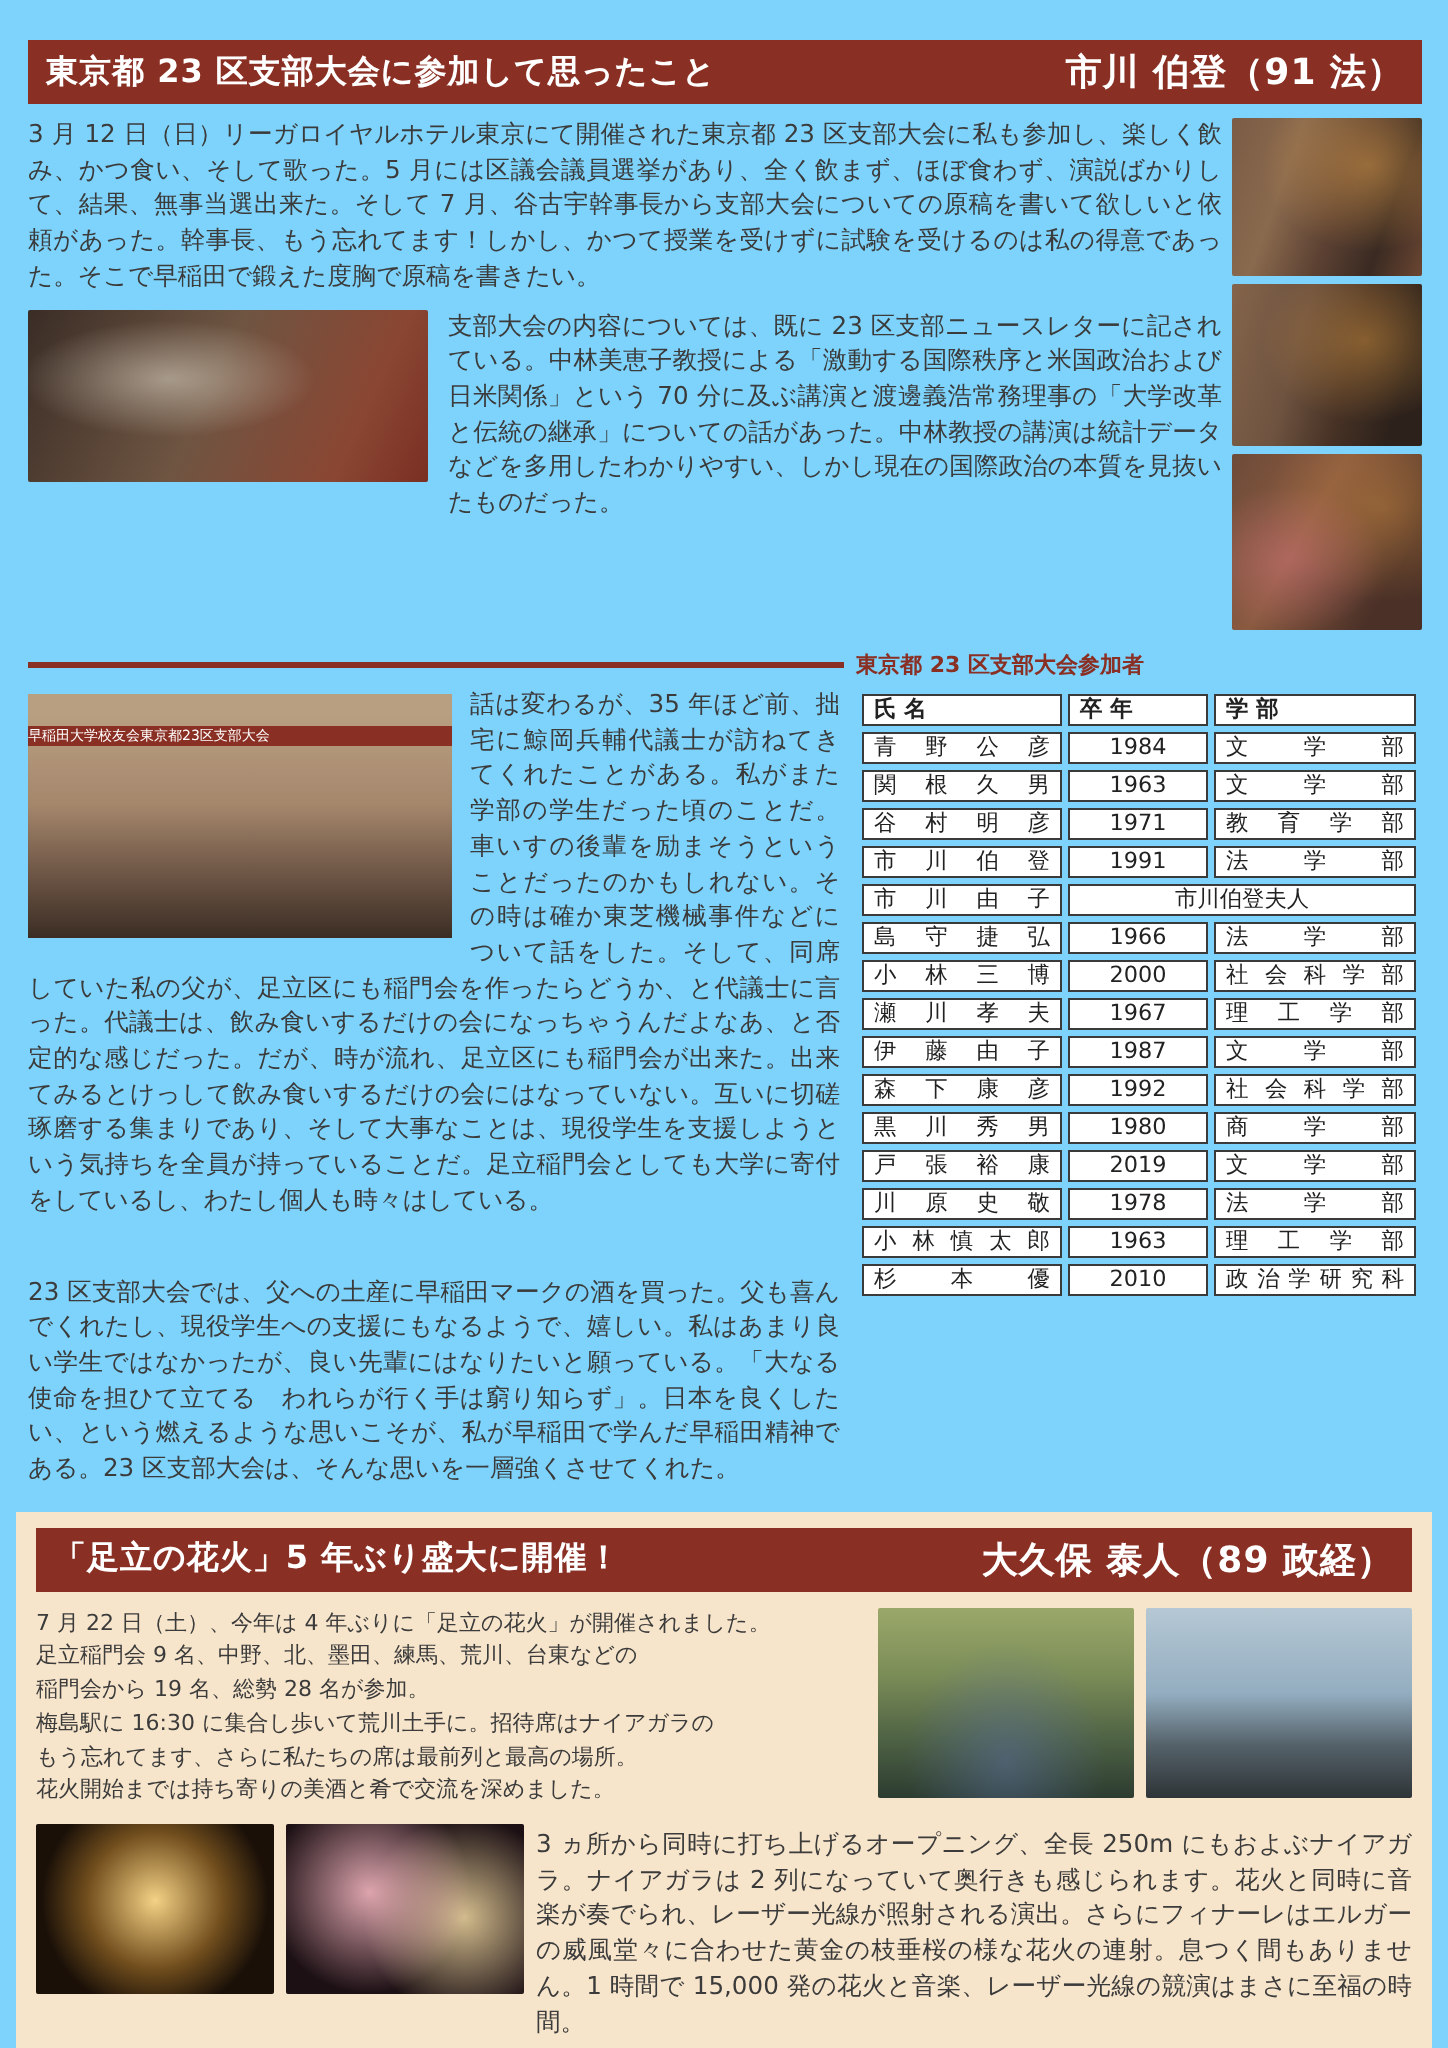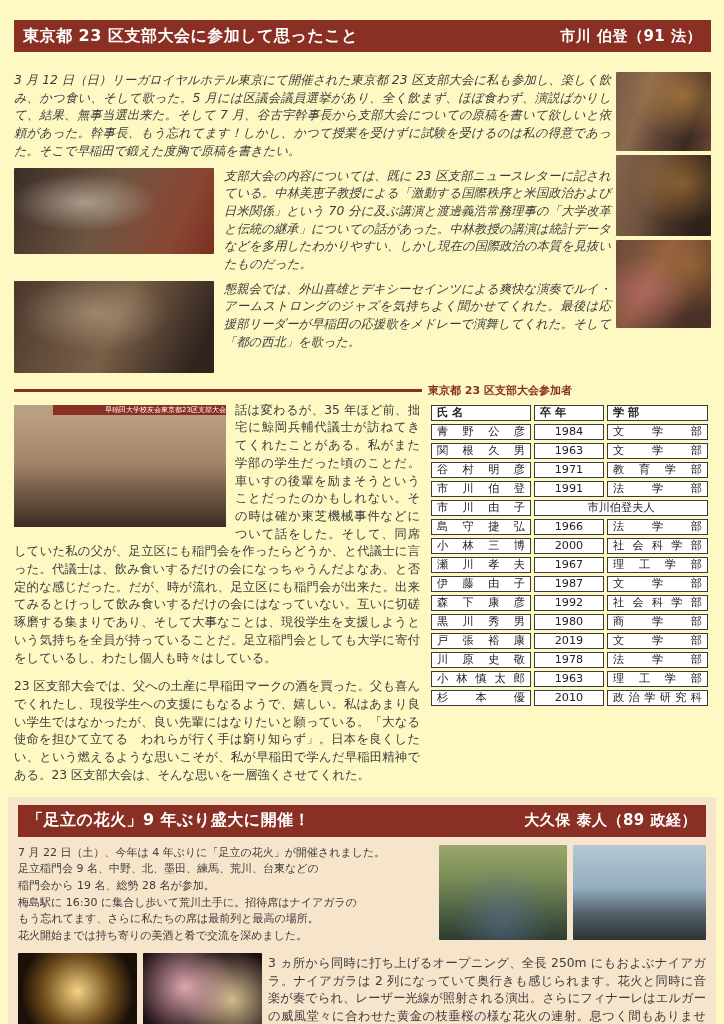--- a/index.html
+++ b/index.html
@@ -1,25 +1,25 @@
 <!DOCTYPE html>
 <html><head>
 <meta charset="utf-8">
 <style>
   html,body{margin:0;padding:0;background:#e8e8e8;}
-  .page{width:724px;height:1024px;background:#fef9c3;position:relative;overflow:hidden;
+  .page{width:724px;height:1024px;background:#7dd3fc;position:relative;overflow:hidden;
         font-family:"DejaVu Sans","Liberation Sans",sans-serif;color:#3b3b3b;box-sizing:border-box;
         padding:20px 13px 0 14px;}
   .hbar{background:#8a2f23;color:#fff;height:32px;display:flex;justify-content:space-between;
         align-items:center;padding:0 9px;font-weight:bold;font-size:16px;letter-spacing:.5px;}
   .hbar .htitle{white-space:nowrap;}
-  .hbar .hauthor{white-space:nowrap;font-size:15px;}
+  .hbar .hauthor{white-space:nowrap;font-size:18px;}
   .para{font-size:12.3px;line-height:1.44;text-align:justify;margin:0;}
   
-  .s1body{display:flex;gap:5px;margin-top:20px;font-style:italic;}
+  .s1body{display:flex;gap:5px;margin-top:7px;}
   .s1main{flex:1;display:flex;flex-direction:column;gap:7px;min-width:0;}
   .rowflex{display:flex;gap:10px;}
   .s1photos{width:95px;flex:none;display:flex;flex-direction:column;gap:4px;}
   .ph{flex:none;border-radius:1px;}
   .ph-hall1{height:79px;background:radial-gradient(ellipse at 72% 30%,rgba(210,150,70,.55),transparent 55%),
             linear-gradient(110deg,#7b5b44,#8a6a4e 30%,#5d4233 55%,#3a2a22 78%,#6b4632);}
   .ph-hall2{height:81px;background:radial-gradient(ellipse at 70% 35%,rgba(200,140,60,.5),transparent 55%),
             linear-gradient(105deg,#84644a,#6e5340 35%,#473225 60%,#2c211b 85%);}
   .ph-cheer{height:88px;background:radial-gradient(ellipse at 30% 60%,rgba(220,120,130,.45),transparent 50%),
             radial-gradient(ellipse at 80% 30%,rgba(190,130,60,.5),transparent 55%),
@@ -28,23 +28,23 @@
             linear-gradient(115deg,#3a2d26,#6e5542 45%,#8a4632 80%,#7a2f23);}
   .ph-stage{width:200px;height:92px;background:radial-gradient(ellipse at 40% 35%,rgba(225,205,175,.4),transparent 45%),
             linear-gradient(115deg,#4a382c,#7a5f48 50%,#2f241e 90%);}
   .divrow{display:flex;align-items:center;gap:6px;margin:10px 0 4px;}
   .redline{flex:1;height:3px;background:#8a2f23;}
   .tcaption{width:283px;flex:none;font-size:11px;font-weight:bold;color:#8a2f23;}
   .twocol{display:flex;gap:8px;align-items:flex-start;}
   .leftcol{flex:1;min-width:0;}
   .groupph{float:left;width:212px;height:122px;margin:3px 9px 3px 0;position:relative;
            background:linear-gradient(#b99f82 8%,#a5876c 45%,#6b5444 75%,#3b2d24);}
-  .banner{position:absolute;top:0;left:0;right:0;background:#8a2f23;color:#fff;font-size:7px;
-          line-height:10px;text-align:right;white-space:nowrap;overflow:hidden;margin-left:39px;}
-  .p5gap{margin-top:11px;}
+  .banner{position:absolute;top:16px;left:0;right:0;background:#8a2f23;color:#fff;font-size:7px;
+          line-height:10px;text-align:left;white-space:nowrap;overflow:hidden;}
+  .p5gap{margin-top:28px;}
   .tablecol{width:283px;flex:none;}
   table.ptable{border-collapse:separate;border-spacing:3px;width:100%;font-size:11.2px;color:#222;}
   table.ptable td{border:1.5px solid #3a3a3a;padding:0 5px;height:14px;line-height:14px;background:#fff;}
   td.cname{width:88px;text-align:justify;text-align-last:justify;margin-left:30px;}
   td.cyear{width:58px;text-align:center;}
   td.cfac{text-align:justify;text-align-last:justify;}
   tr.thead td{font-weight:bold;text-align:left;text-align-last:left;}
   td.cnote{text-align:center;}
   
   .sec2{background:#f7e5cb;margin:12px -5px 0 -6px;padding:8px 10px 12px;}
@@ -69,24 +69,20 @@
     <span class="hauthor">市川 伯登（91 法）</span>
   </div>
 
   <div class="s1body">
     <div class="s1main">
       <p class="para">3 月 12 日（日）リーガロイヤルホテル東京にて開催された東京都 23 区支部大会に私も参加し、楽しく飲み、かつ食い、そして歌った。5 月には区議会議員選挙があり、全く飲まず、ほぼ食わず、演説ばかりして、結果、無事当選出来た。そして 7 月、谷古宇幹事長から支部大会についての原稿を書いて欲しいと依頼があった。幹事長、もう忘れてます！しかし、かつて授業を受けずに試験を受けるのは私の得意であった。そこで早稲田で鍛えた度胸で原稿を書きたい。</p>
       <div class="rowflex">
         <div class="ph ph-lecturer"></div>
         <p class="para">支部大会の内容については、既に 23 区支部ニュースレターに記されている。中林美恵子教授による「激動する国際秩序と米国政治および日米関係」という 70 分に及ぶ講演と渡邊義浩常務理事の「大学改革と伝統の継承」についての話があった。中林教授の講演は統計データなどを多用したわかりやすい、しかし現在の国際政治の本質を見抜いたものだった。</p>
       </div>
-      <div class="rowflex">
-        <div class="ph ph-stage"></div>
-        <p class="para">懇親会では、外山喜雄とデキシーセインツによる爽快な演奏でルイ・アームストロングのジャズを気持ちよく聞かせてくれた。最後は応援部リーダーが早稲田の応援歌をメドレーで演舞してくれた。そして「都の西北」を歌った。</p>
-      </div>
     </div>
     <div class="s1photos">
       <div class="ph ph-hall1"></div>
       <div class="ph ph-hall2"></div>
       <div class="ph ph-cheer"></div>
     </div>
   </div>
 
   <div class="divrow">
     <div class="redline"></div>
@@ -186,21 +182,21 @@
               <td class="cyear">2010</td>
               <td class="cfac">政治学研究科</td>
             </tr>
       </tbody>
         </table>
     </div>
   </div>
 
   <div class="sec2">
     <div class="hbar">
-      <span class="htitle">「足立の花火」9 年ぶり盛大に開催！</span>
+      <span class="htitle">「足立の花火」5 年ぶり盛大に開催！</span>
       <span class="hauthor">大久保 泰人（89 政経）</span>
     </div>
 
     <div class="introrow">
       <div class="introtext">
         <div>7 月 22 日（土）、今年は 4 年ぶりに「足立の花火」が開催されました。</div>
         <div>足立稲門会 9 名、中野、北、墨田、練馬、荒川、台東などの</div>
         <div>稲門会から 19 名、総勢 28 名が参加。</div>
         <div>梅島駅に 16:30 に集合し歩いて荒川土手に。招待席はナイアガラの</div>
         <div>もう忘れてます、さらに私たちの席は最前列と最高の場所。</div>

